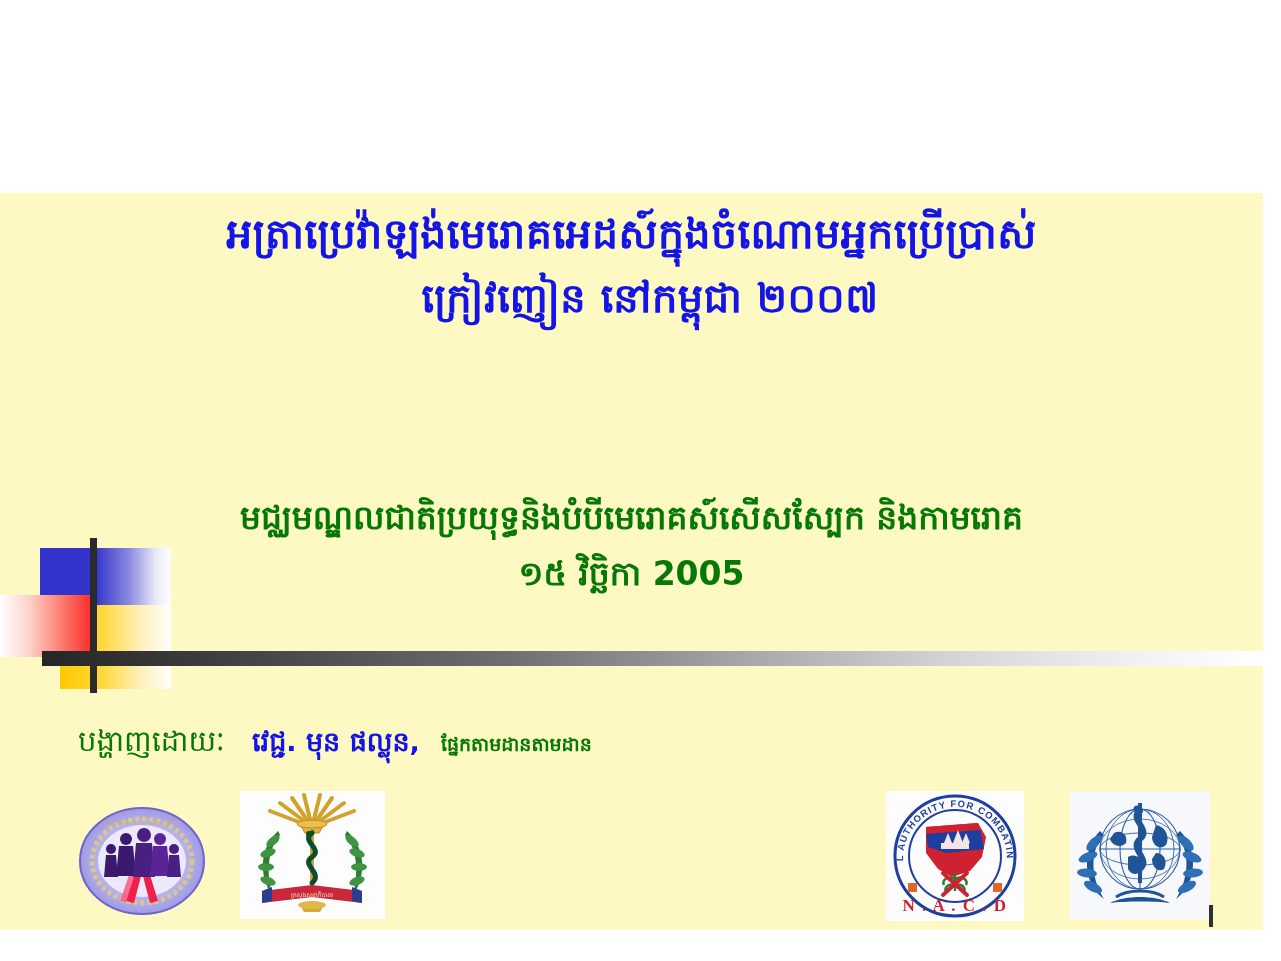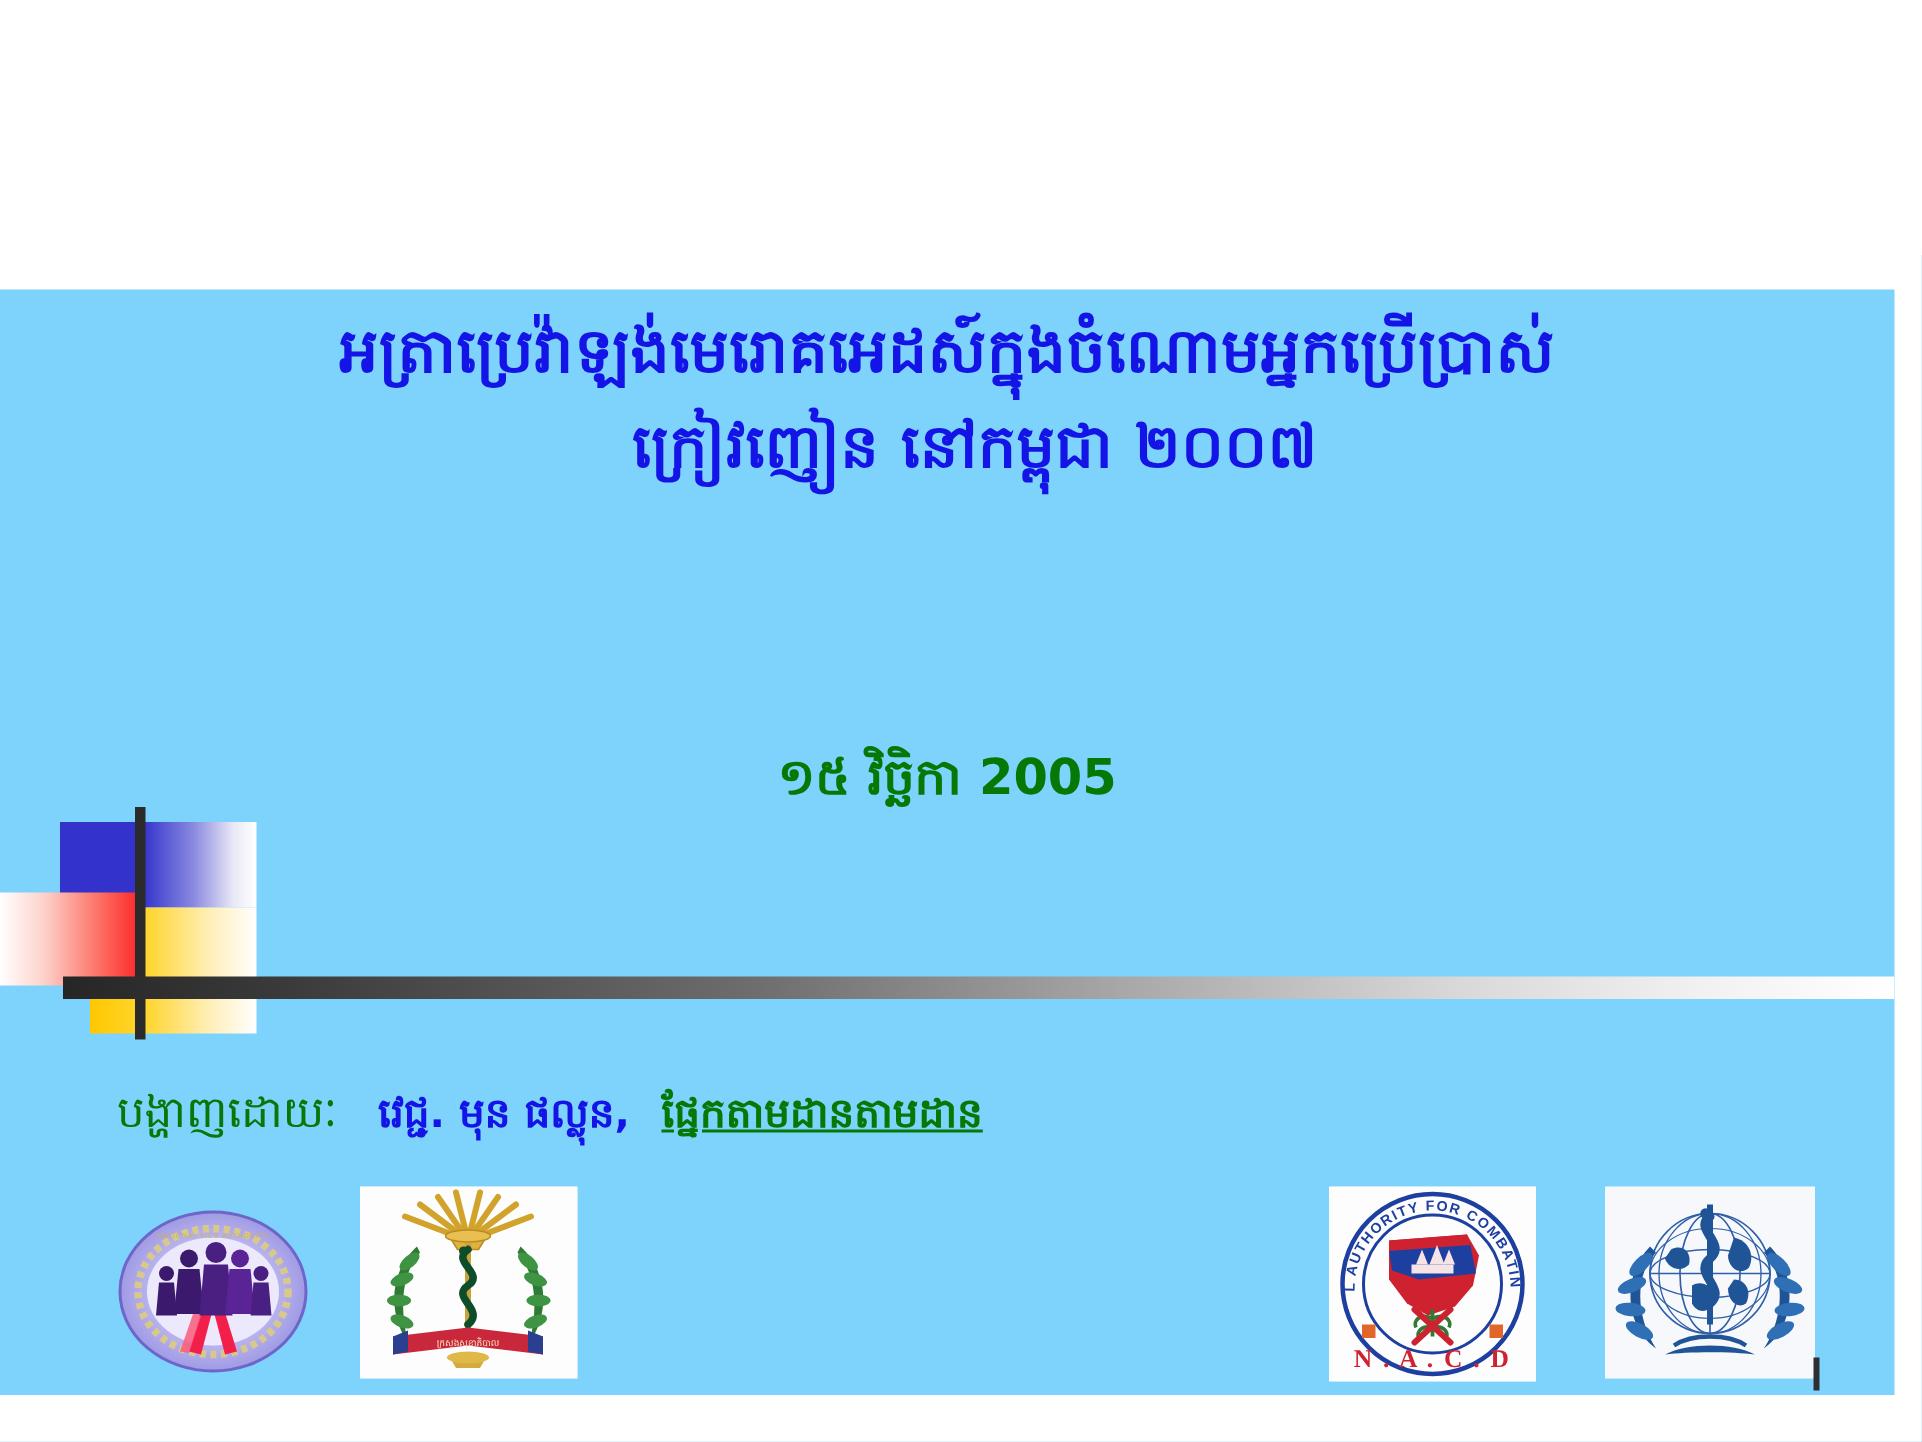--- a/index.html
+++ b/index.html
@@ -15,21 +15,21 @@
     overflow: hidden;
   }
 
   
   #slide-root {
     position: absolute;
     left: 0;
     top: 193px;
     width: 1263px;
     height: 737px;
-    background: #7dd3fc;
+    background: #fef9c3;
     overflow: hidden;
   }
 
   
   .deco-blue-solid {
     position: absolute;
     left: 40px;  top: 355px;
     width: 55px; height: 57px;
     background: #3333cc;
   }
@@ -117,24 +117,23 @@
   .presenter-name {
     color: #1414e6;
     font-size: 27px;
     font-weight: bold;
     padding-left: 22px;
     padding-right: 16px;
     vertical-align: baseline;
   }
   .presenter-dept {
     color: #067806;
-    font-size: 27px;
+    font-size: 19px;
     font-weight: bold;
     vertical-align: baseline;
-    text-decoration: underline;
   }
 
   
   .logo {
     position: absolute;
     overflow: hidden;
   }
   #logo-family { left: 78px;  top: 612px; width: 128px; height: 112px; }
   #logo-moh    { left: 240px; top: 598px; width: 145px; height: 128px; background:#fdfdfd; }
   #logo-nacd   { left: 886px; top: 598px; width: 138px; height: 130px; background:#fdfdfd; }
@@ -159,20 +158,21 @@
   <div class="deco-red-grad"></div>
   <div class="deco-vbar"></div>
   <div class="deco-hbar"></div>
 
   <div class="title-block">
     <div class="title-line">អត្រាប្រេវ៉ាឡង់មេរោគអេដស៍ក្នុងចំណោមអ្នកប្រើប្រាស់</div>
     <div class="title-line title-line-2">ក្រៀវញៀន  នៅកម្ពុជា  ២០០៧</div>
   </div>
 
   <div class="subtitle-block">
+    <div class="subtitle-line">មជ្ឈមណ្ឌលជាតិប្រយុទ្ធនិងបំបីមេរោគស៍សេីសស្បែក    និងកាមរោគ</div>
     <div class="subtitle-line subtitle-date">១៥  វិច្ឆិកា  2005</div>
   </div>
 
   <div class="presenter-block">
     <span class="presenter-label">បង្ហាញដោយៈ</span>
     <span class="presenter-name">វេជ្ជ.  មុន  ផល្លុន,</span>
     <span class="presenter-dept">ផ្នែកតាមដានតាមដាន</span>
   </div>
 
   <div class="logo" id="logo-family">

